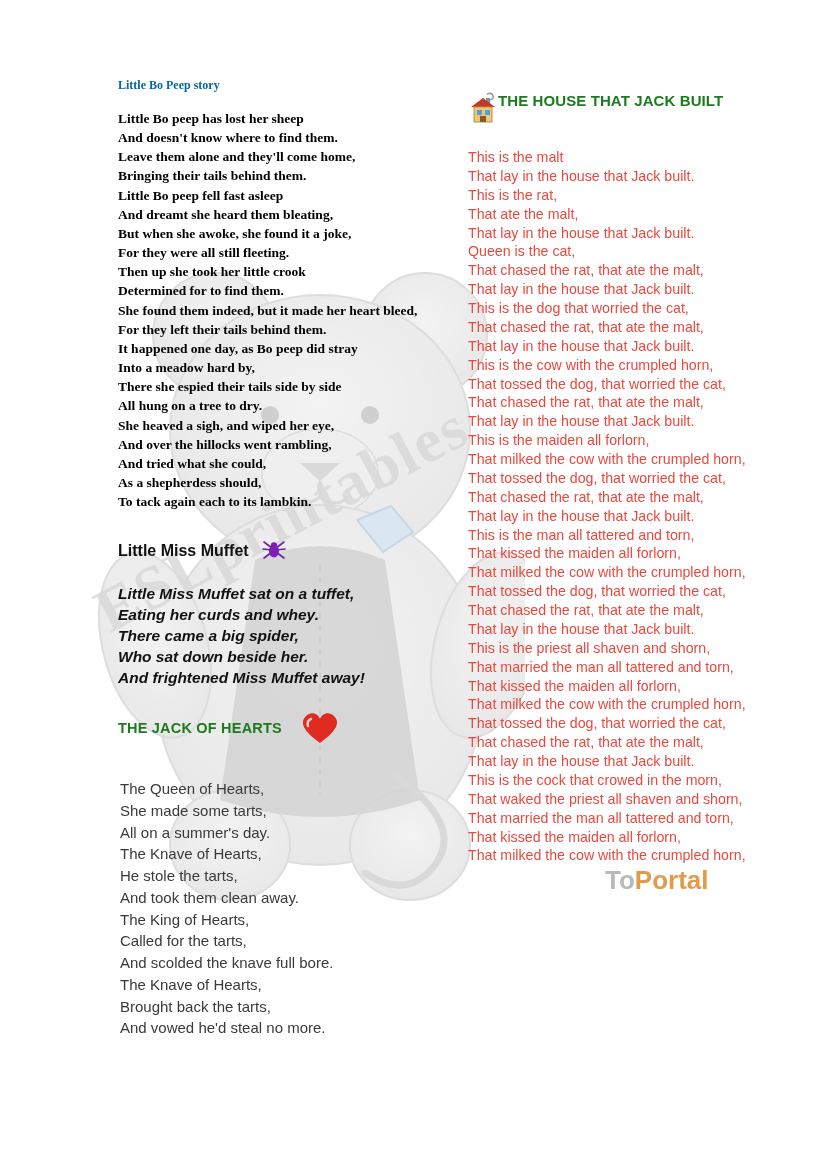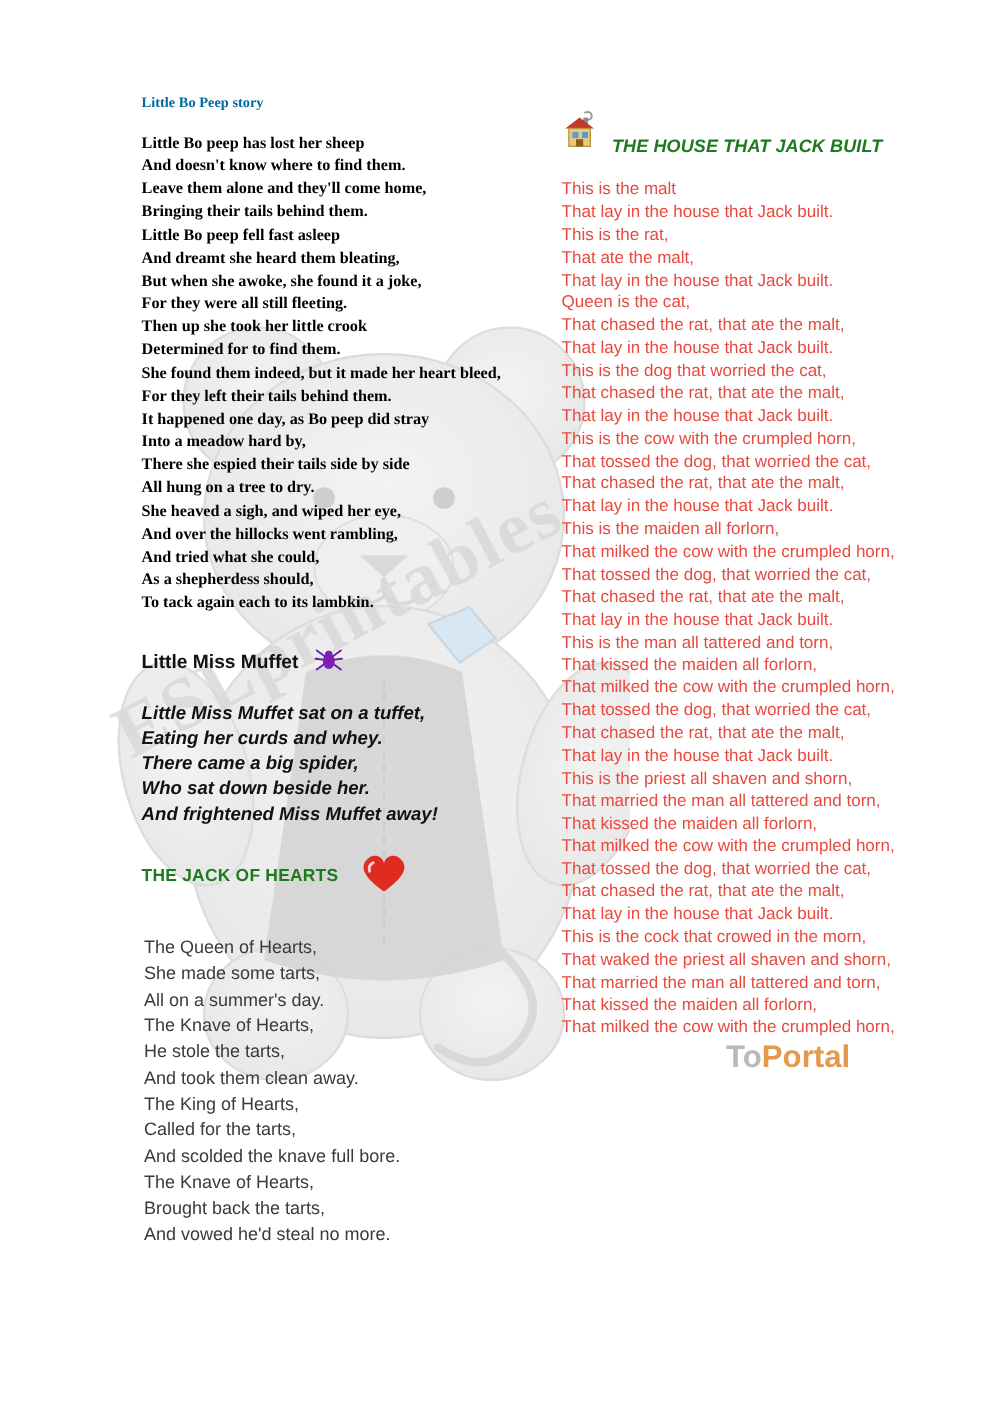--- a/index.html
+++ b/index.html
@@ -148,24 +148,23 @@
   
   .col-right {
     position: absolute;
     left: 468px;
     top: 92px;
     width: 300px;
     z-index: 3;
   }
   .jack-head {
     display: flex;
-    align-items: flex-end;
-    gap: 12px;
+    align-items: flex-start;
+    gap: 0;
     margin-bottom: 18px;
-    font-style: italic;
   }
   .jack-title {
     font-family: "Liberation Sans", sans-serif;
     font-size: 15px;
     font-weight: bold;
     color: #1e7a1e;
     letter-spacing: 0.1px;
   }
   .jack-lines {
     font-family: "Liberation Sans", sans-serif;

